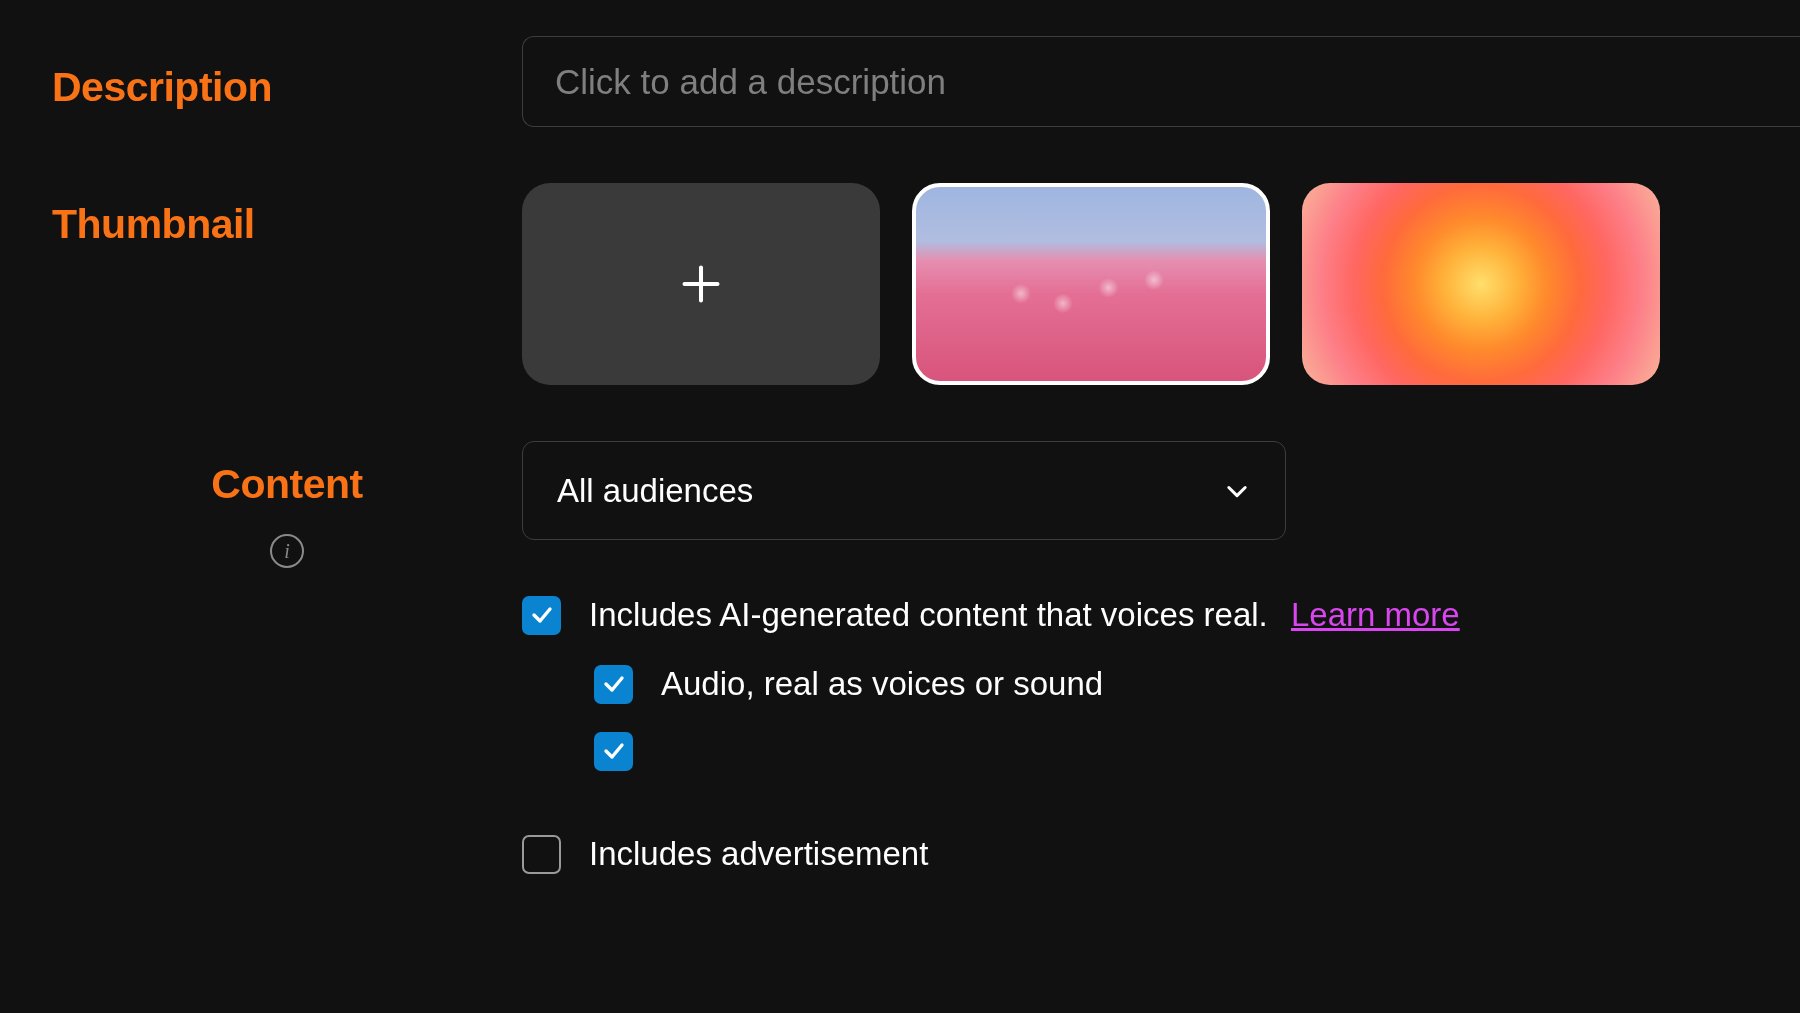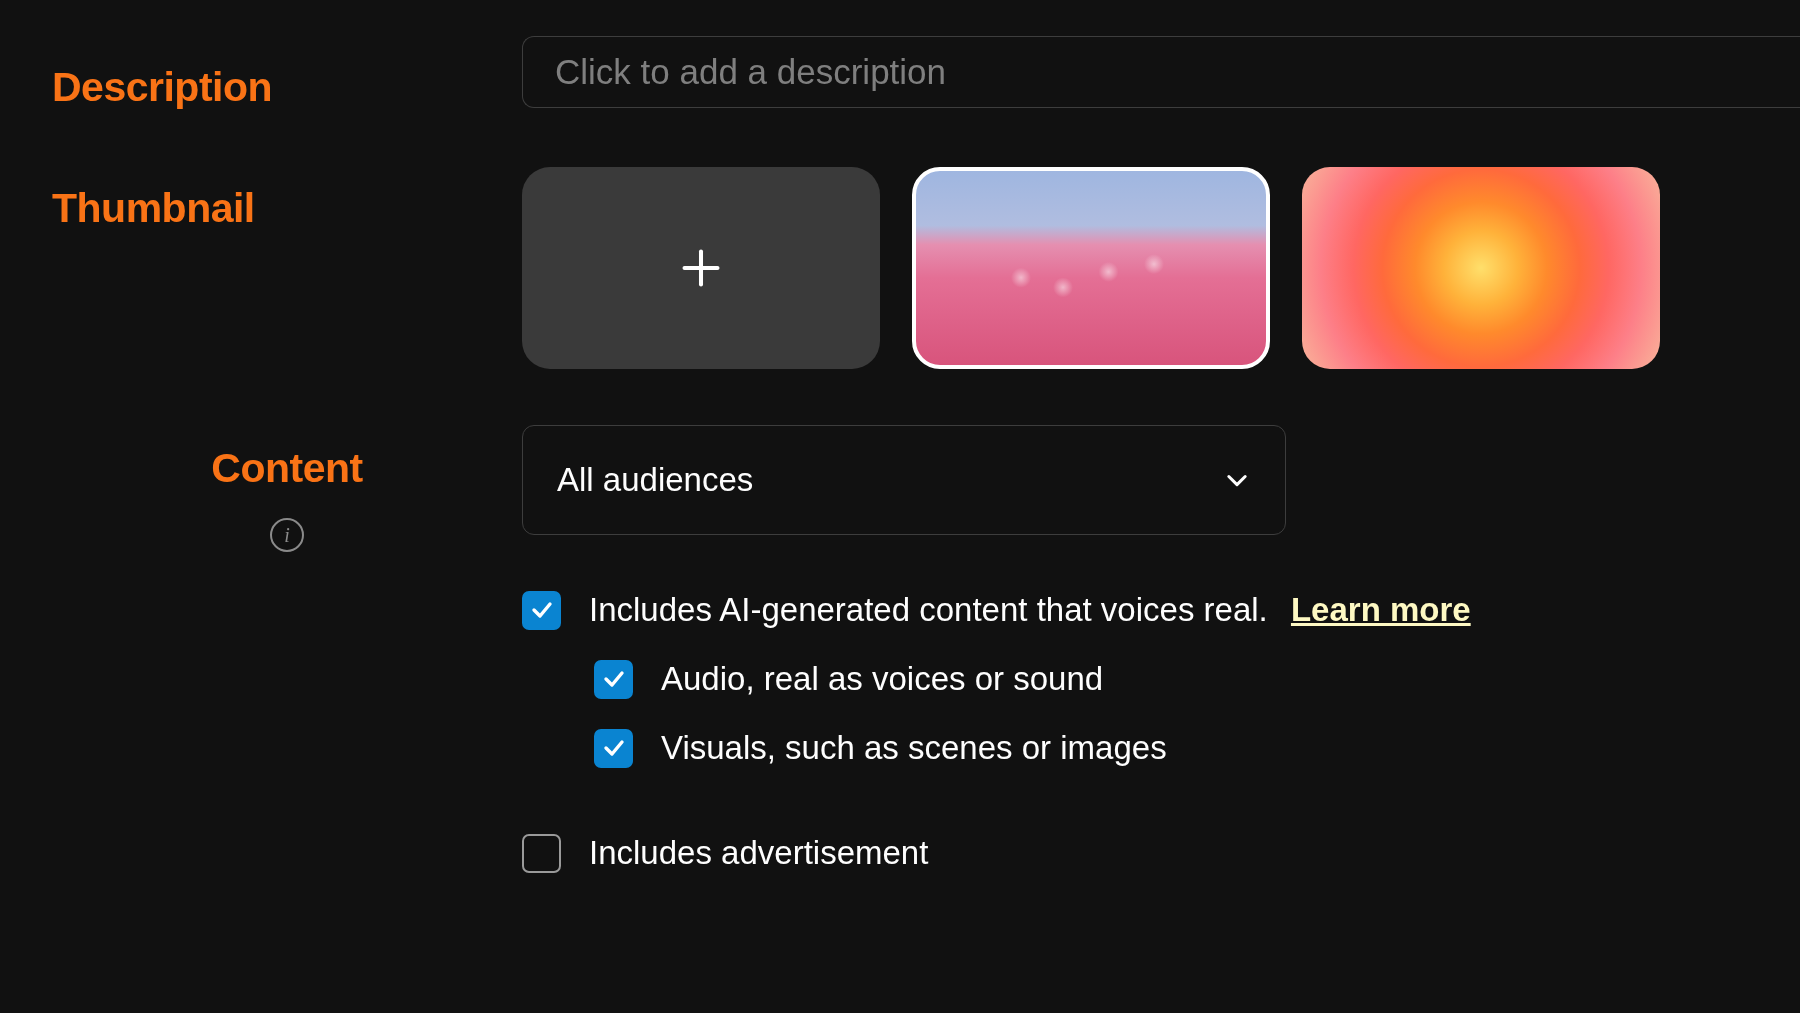--- a/index.html
+++ b/index.html
@@ -34,21 +34,21 @@
   }
   .field-col {
     flex: 1;
   }
 
   
   .row-desc { margin-bottom: 56px; }
   .row-desc .label-col { padding-top: 28px; }
   .desc-input {
     width: 100%;
-    height: 72px;
+    height: 91px;
     background: transparent;
     border: 1px solid #3d3d3d;
     border-right: none;
     border-top-left-radius: 12px;
     border-bottom-left-radius: 12px;
     padding: 0 32px;
     font-size: 35px;
     color: #fefefe;
     outline: none;
   }
@@ -99,21 +99,21 @@
     color: #8a8a8a;
     font-size: 20px;
     font-family: Georgia, 'Times New Roman', serif;
     font-style: italic;
     cursor: pointer;
     position: relative;
     top: 4px;
   }
   .select {
     width: 764px;
-    height: 110px;
+    height: 99px;
     border: 1px solid #3d3d3d;
     border-radius: 12px;
     display: flex;
     align-items: center;
     justify-content: space-between;
     padding: 0 34px;
     font-size: 33px;
     color: #fefefe;
     cursor: pointer;
     background: transparent;
@@ -138,25 +138,24 @@
   }
   .checkbox.checked { background: #0a84d1; }
   .checkbox.unchecked { border: 2.5px solid #9a9a9a; background: transparent; }
   .checkbox svg { width: 24px; height: 24px; }
   .check-text {
     font-size: 33px;
     color: #fefefe;
     line-height: 1.3;
   }
   .learn-link {
-    color: #fef9c3;
+    color: #d946ef;
     text-decoration: underline;
     cursor: pointer;
     margin-left: 14px;
-    font-weight: bold;
   }
   .gap-before-ad { height: 36px; }
 </style>
 </head>
 <body>
 
 <div class="form">
 
   <div class="row row-desc">
     <div class="label-col">
@@ -221,21 +220,20 @@
           </div>
           <span class="check-text">Audio, real as voices or sound</span>
         </div>
 
         <div class="check-line check-sub">
           <div class="checkbox checked">
             <svg viewBox="0 0 24 24" fill="none" stroke="#ffffff" stroke-width="3.4" stroke-linecap="round" stroke-linejoin="round">
               <polyline points="4 12 10 18 20 6"></polyline>
             </svg>
           </div>
-          <span class="check-text">Visuals, such as scenes or images</span>
         </div>
 
         <div class="gap-before-ad"></div>
 
         <div class="check-line">
           <div class="checkbox unchecked"></div>
           <span class="check-text">Includes advertisement</span>
         </div>
 
       </div>

